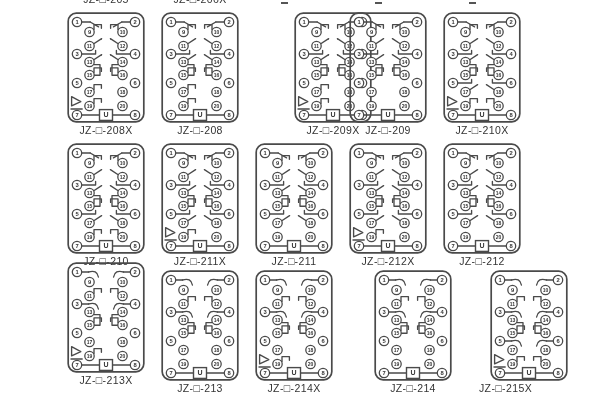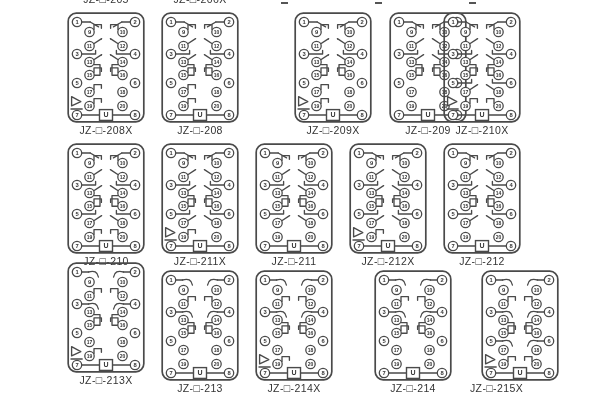--- a/index.html
+++ b/index.html
@@ -368,21 +368,21 @@
             <circle cx="10" cy="103" r="4.7" fill="#fff" stroke="#4a4a4a" stroke-width="1.3"></circle>
             <text x="10" y="105.1" text-anchor="middle" font-size="5.8" font-weight="bold" fill="#333">7</text>
           </g>
           <g>
             <circle cx="68" cy="103" r="4.7" fill="#fff" stroke="#4a4a4a" stroke-width="1.3"></circle>
             <text x="68" y="105.1" text-anchor="middle" font-size="5.8" font-weight="bold" fill="#333">8</text>
           </g>
         </svg>
         <div class="dlabel">JZ-□-209X</div>
       </div>
-      <div class="cell" style="left: 349px; top: 12px; margin-left: 40px;">
+      <div class="cell" style="left: 349px; top: 12px;">
         <svg viewBox="0 0 78 111" width="78" height="111">
           <rect x="1.2" y="1.2" width="75.6" height="108.6" rx="8" fill="none" stroke="#4a4a4a" stroke-width="1.7"></rect>
           <g>
             <path d="M14.6 10H23.2" fill="none" stroke="#4a4a4a" stroke-width="1.35" stroke-linecap="round" stroke-linejoin="round"></path>
             <path d="M23.2 10L31.6 14.8" fill="none" stroke="#4a4a4a" stroke-width="1.35" stroke-linecap="round" stroke-linejoin="round"></path>
             <path d="M27 17.4V12.6H34.4V16.2" fill="none" stroke="#4a4a4a" stroke-width="1.35" stroke-linecap="round" stroke-linejoin="round"></path>
             <path d="M14.6 42H28.6V38.4" fill="none" stroke="#4a4a4a" stroke-width="1.35" stroke-linecap="round" stroke-linejoin="round"></path>
             <path d="M26.8 31.8L34.6 26.6" fill="none" stroke="#4a4a4a" stroke-width="1.35" stroke-linecap="round" stroke-linejoin="round"></path>
             <path d="M26.8 47.8L34.6 42.6" fill="none" stroke="#4a4a4a" stroke-width="1.35" stroke-linecap="round" stroke-linejoin="round"></path>
             <path d="M27.2 52.6H33V63.2H27.4" fill="none" stroke="#4a4a4a" stroke-width="1.35" stroke-linecap="round" stroke-linejoin="round"></path>
@@ -1633,21 +1633,21 @@
             <circle cx="10" cy="103" r="4.7" fill="#fff" stroke="#4a4a4a" stroke-width="1.3"></circle>
             <text x="10" y="105.1" text-anchor="middle" font-size="5.8" font-weight="bold" fill="#333">7</text>
           </g>
           <g>
             <circle cx="68" cy="103" r="4.7" fill="#fff" stroke="#4a4a4a" stroke-width="1.3"></circle>
             <text x="68" y="105.1" text-anchor="middle" font-size="5.8" font-weight="bold" fill="#333">8</text>
           </g>
         </svg>
         <div class="dlabel">JZ-□-214</div>
       </div>
-      <div class="cell" style="left: 434px; top: 270px; padding-left: 47px;">
+      <div class="cell" style="left: 443px; top: 270px; padding-left: 47px;">
         <svg viewBox="0 0 78 111" width="78" height="111">
           <rect x="1.2" y="1.2" width="75.6" height="108.6" rx="8" fill="none" stroke="#4a4a4a" stroke-width="1.7"></rect>
           <g>
             <path d="M14.6 10H21.5" fill="none" stroke="#4a4a4a" stroke-width="1.35" stroke-linecap="round" stroke-linejoin="round"></path>
             <path d="M21.5 10Q30 7.4 31.4 15" fill="none" stroke="#4a4a4a" stroke-width="1.35" stroke-linecap="round" stroke-linejoin="round"></path>
             <path d="M27 31.4V26.6H34.4V30.2" fill="none" stroke="#4a4a4a" stroke-width="1.35" stroke-linecap="round" stroke-linejoin="round"></path>
             <path d="M14.6 42H21.5" fill="none" stroke="#4a4a4a" stroke-width="1.35" stroke-linecap="round" stroke-linejoin="round"></path>
             <path d="M21.5 42Q30 39.4 31.4 47" fill="none" stroke="#4a4a4a" stroke-width="1.35" stroke-linecap="round" stroke-linejoin="round"></path>
             <path d="M27.2 52.6H33V63.2H27.4" fill="none" stroke="#4a4a4a" stroke-width="1.35" stroke-linecap="round" stroke-linejoin="round"></path>
             <path d="M27 60.6V55.8H34.4V59.4" fill="none" stroke="#4a4a4a" stroke-width="1.35" stroke-linecap="round" stroke-linejoin="round"></path>

